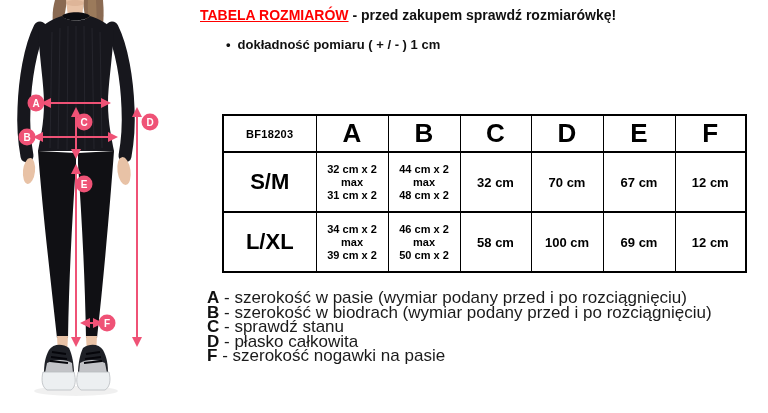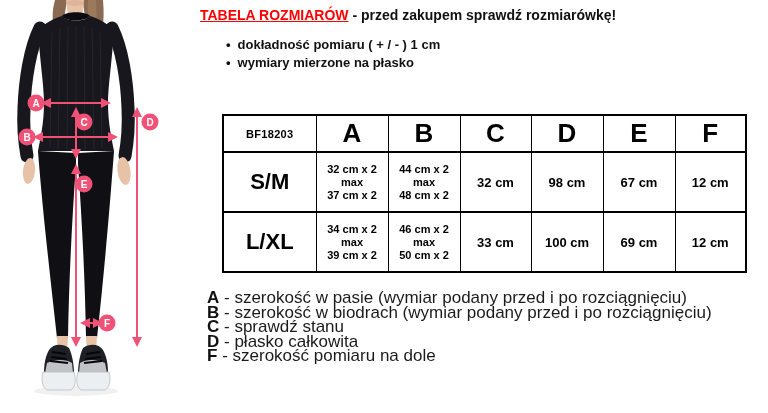--- a/index.html
+++ b/index.html
@@ -142,21 +142,20 @@
     </g>
   </svg>
 
   <div class="title">
     <span class="title-red">TABELA ROZMIARÓW</span>
     <span>- przed zakupem sprawdź rozmiarówkę!</span>
   </div>
 
   <ul class="bullets">
     <li><span>dokładność pomiaru ( + / - ) 1 cm</span></li>
-    <li><span>wymiary mierzone na płasko</span></li>
   </ul>
 
   <table class="size-table">
     <colgroup>
       <col style="width:93px">
         <col style="width:72px">
         <col style="width:72px">
       <col style="width:71px">
         <col style="width:72px">
         <col style="width:72px">
@@ -169,46 +168,46 @@
         <td class="col-letter">B</td>
         <td class="col-letter">C</td>
         <td class="col-letter">D</td>
         <td class="col-letter">E</td>
         <td class="col-letter">F</td>
       </tr>
       <tr class="body-row">
         <td class="size-cell">S/M</td>
         <td class="val small">32 cm x 2
 max
-37 cm x 2</td>
+31 cm x 2</td>
         <td class="val small">44 cm x 2
 max
 48 cm x 2</td>
         <td class="val">32 cm</td>
-        <td class="val">98 cm</td>
+        <td class="val">70 cm</td>
         <td class="val">67 cm</td>
         <td class="val">12 cm</td>
       </tr>
       <tr class="body-row">
         <td class="size-cell">L/XL</td>
         <td class="val small">34 cm x 2
 max
 39 cm x 2</td>
         <td class="val small">46 cm x 2
 max
 50 cm x 2</td>
-        <td class="val">33 cm</td>
+        <td class="val">58 cm</td>
         <td class="val">100 cm</td>
         <td class="val">69 cm</td>
         <td class="val">12 cm</td>
       </tr>
     </tbody>
   </table>
 
   <div class="legend">
     <div><b>A</b> <span>- szerokość w pasie (wymiar podany przed i po rozciągnięciu)</span></div>
     <div><b>B</b> <span>- szerokość w biodrach (wymiar podany przed i po rozciągnięciu)</span></div>
     <div><b>C</b> <span>- sprawdź stanu</span></div>
     <div><b>D</b> <span>- płasko całkowita</span></div>
-    <div><b>F</b> <span>- szerokość pomiaru na dole</span></div>
+    <div><b>F</b> <span>- szerokość nogawki na pasie</span></div>
   </div>
 
 </div>
 
 </body></html>

